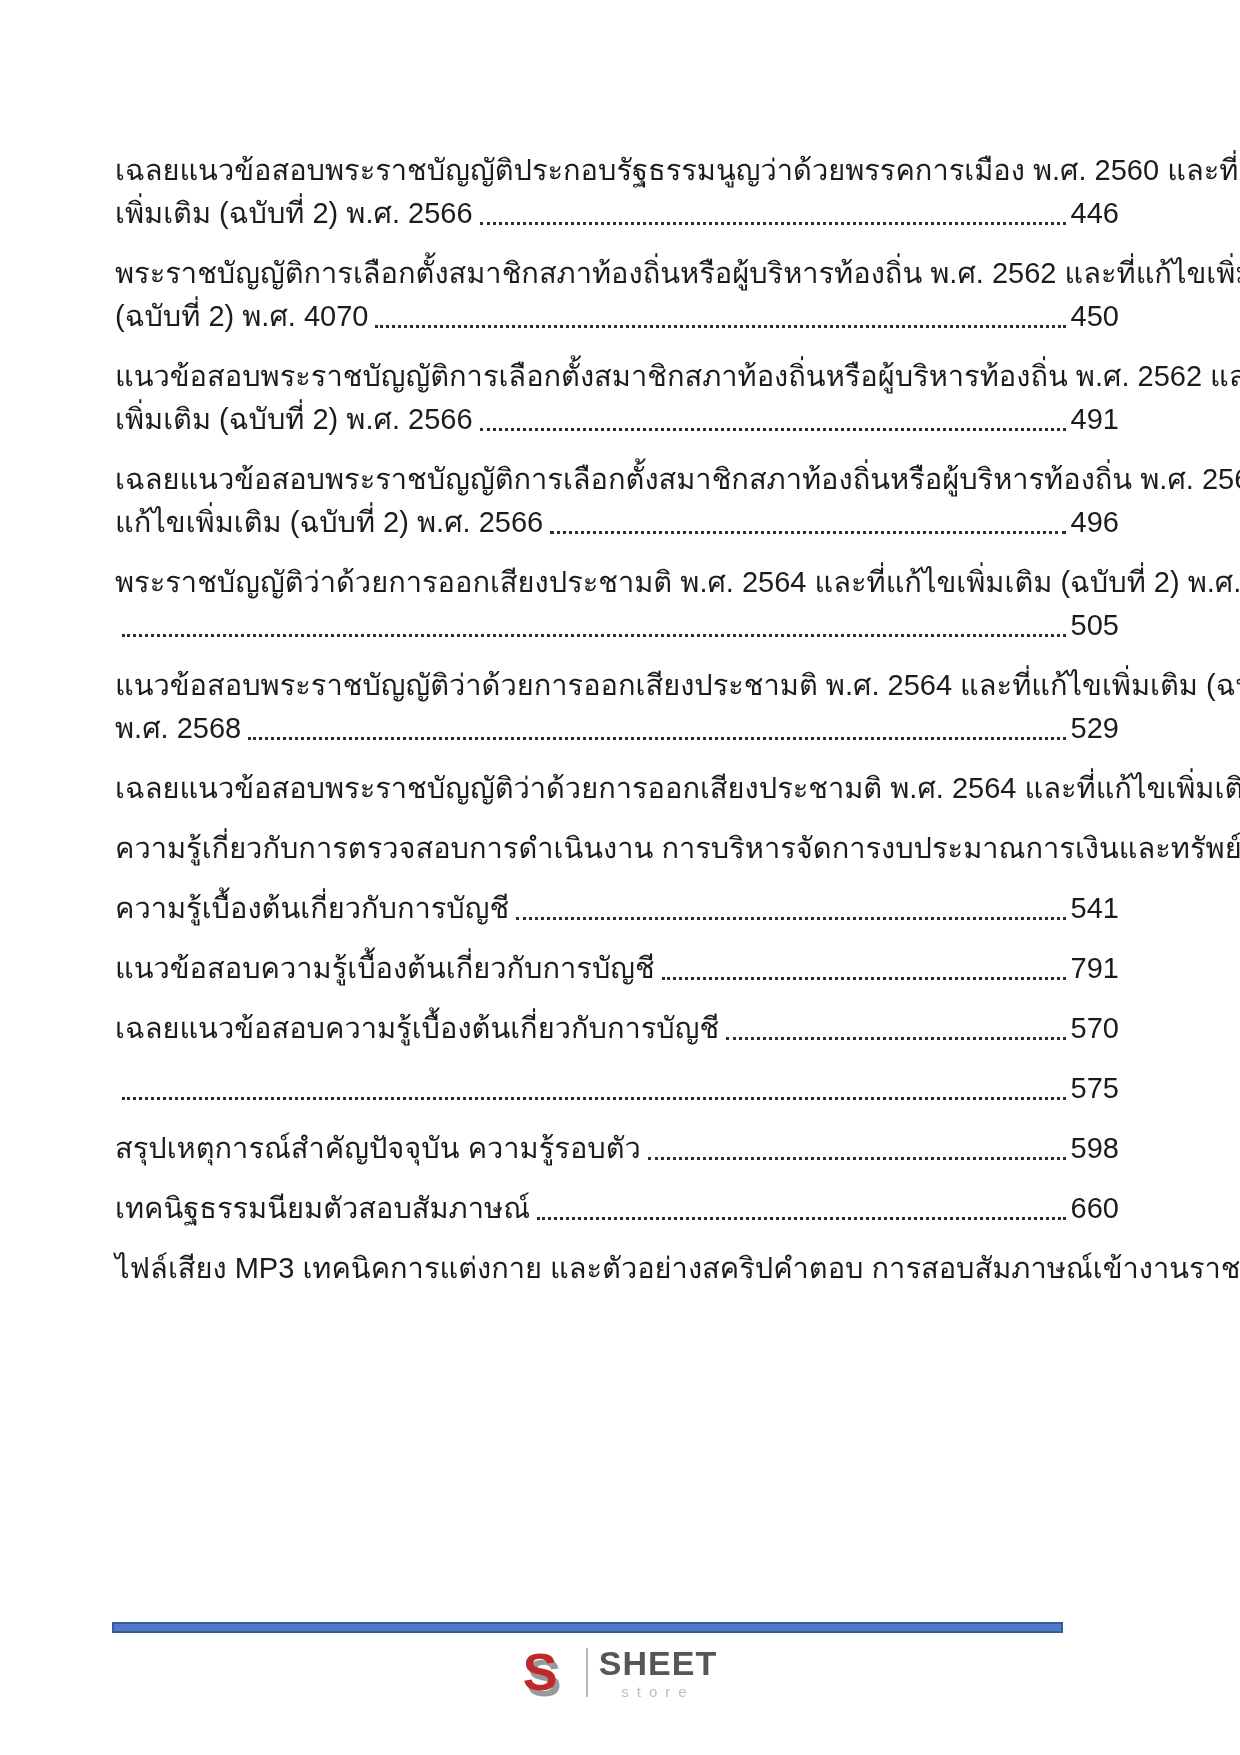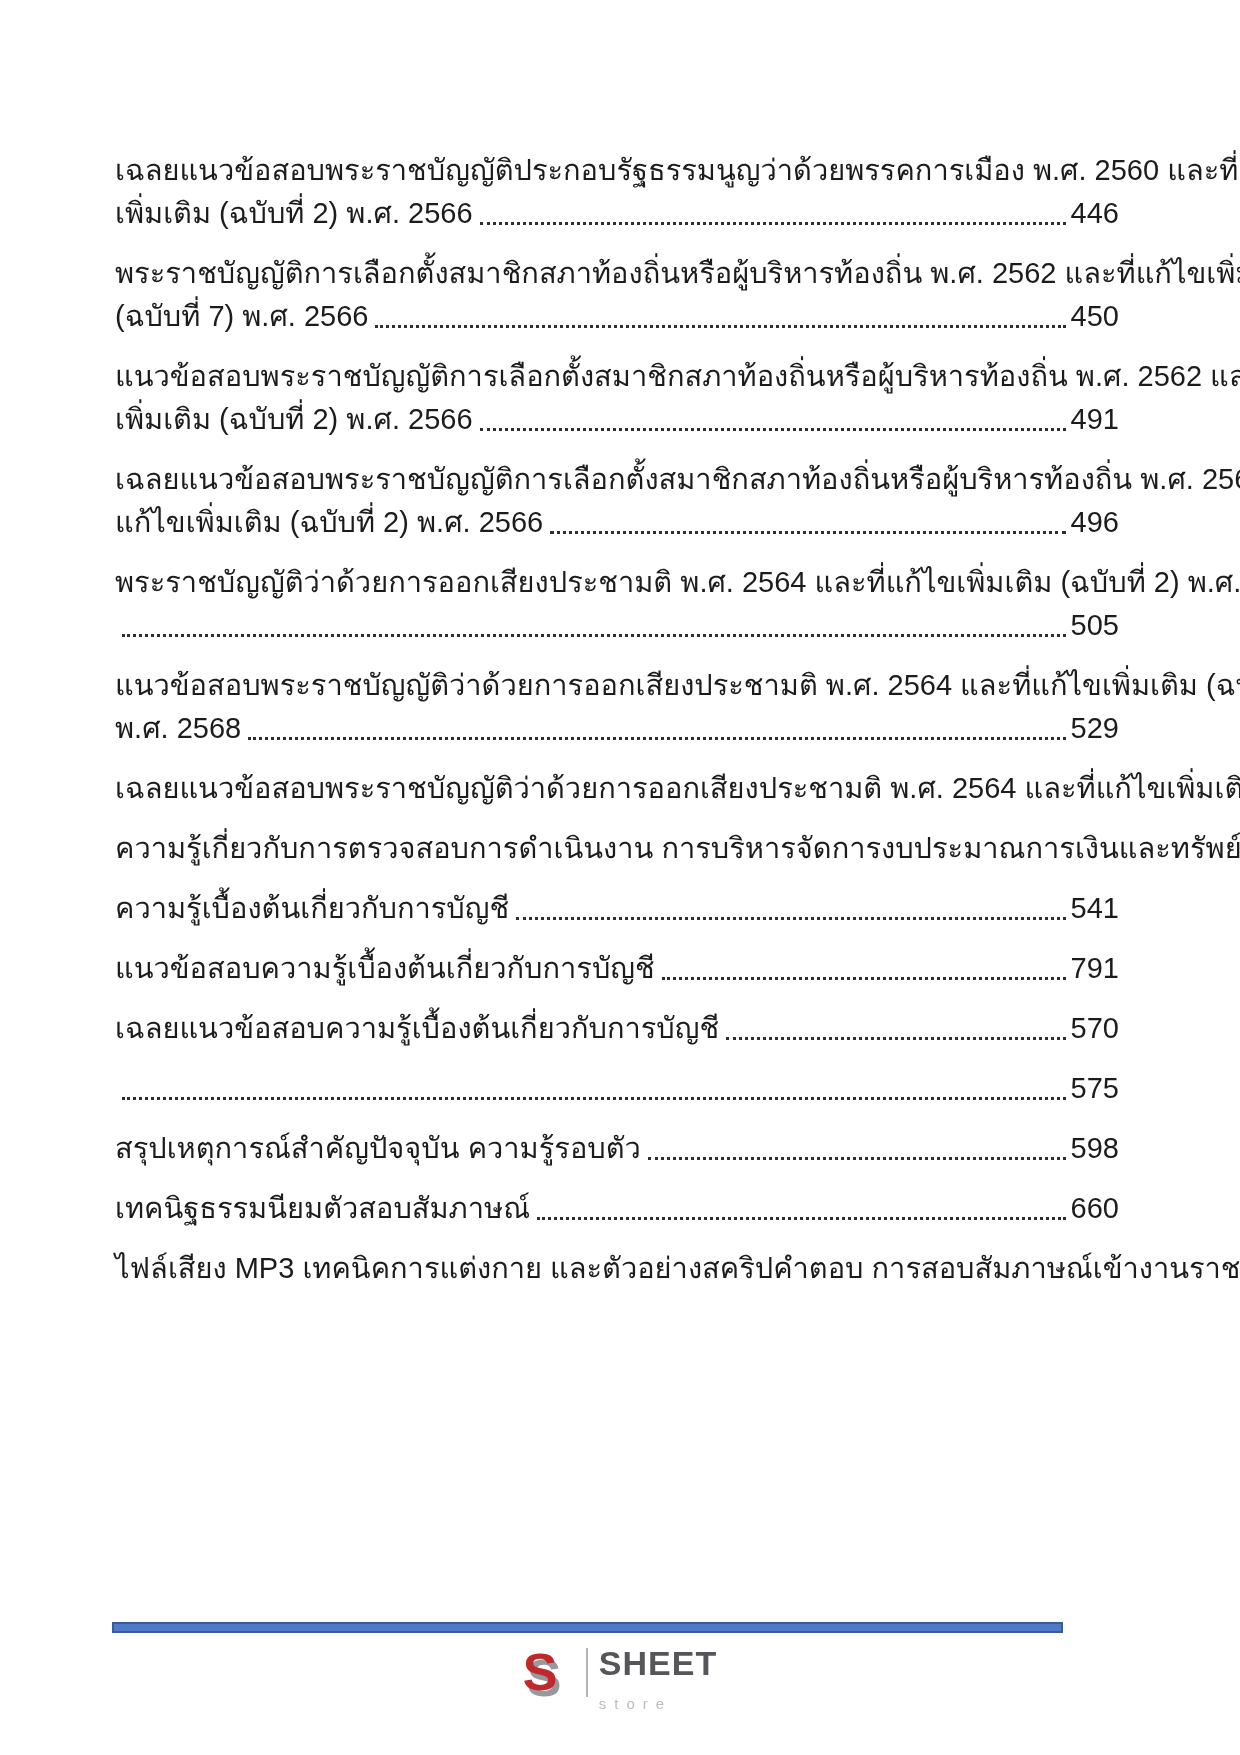--- a/index.html
+++ b/index.html
@@ -39,28 +39,28 @@
   .s-mark { position:relative; width:54px; height:58px; margin-right:9px; }
   .s-shadow {
     position:absolute; left:4px; top:6px;
     font-size:52px; font-weight:bold; line-height:1; color:#97999c;
   }
   .s-main {
     position:absolute; left:0; top:0;
     font-size:52px; font-weight:bold; line-height:1; color:#c0292b;
   }
   .logo-divider { width:2px; height:49px; background:#b5b6b8; margin:2px 11px 0 0; }
-  .brand { display:flex; flex-direction:column; }
+  .brand { display:flex; flex-direction:column;align-items:center; }
   .brand-name {
     font-size:34px; font-weight:bold; color:#555659;
     letter-spacing:1px; line-height:1;
   }
   .brand-sub {
     font-size:15px; color:#bcbdbf; letter-spacing:8px;
-    margin-top:16px; line-height:1;
+    margin-top:4px; line-height:1;
   }
 </style>
 </head>
 <body>
 
 <div class="page">
 
   <div class="toc">
 
     <div class="entry">
@@ -72,21 +72,21 @@
           <span class="leader"></span>
           <span class="pg">446</span>
         </div>
     </div>
 
     <div class="entry">
       <div class="tline">
           <span class="txt">พระราชบัญญัติการเลือกตั้งสมาชิกสภาท้องถิ่นหรือผู้บริหารท้องถิ่น พ.ศ. 2562 และที่แก้ไขเพิ่มเติม</span>
         </div>
       <div class="tline">
-          <span class="txt">(ฉบับที่ 7) พ.ศ. 2566</span>
+          <span class="txt">(ฉบับที่ 2) พ.ศ. 4070</span>
           <span class="leader"></span>
           <span class="pg">450</span>
         </div>
     </div>
 
     <div class="entry">
       <div class="tline">
           <span class="txt">แนวข้อสอบพระราชบัญญัติการเลือกตั้งสมาชิกสภาท้องถิ่นหรือผู้บริหารท้องถิ่น พ.ศ. 2562 และที่แก้ไข</span>
         </div>
       <div class="tline">

